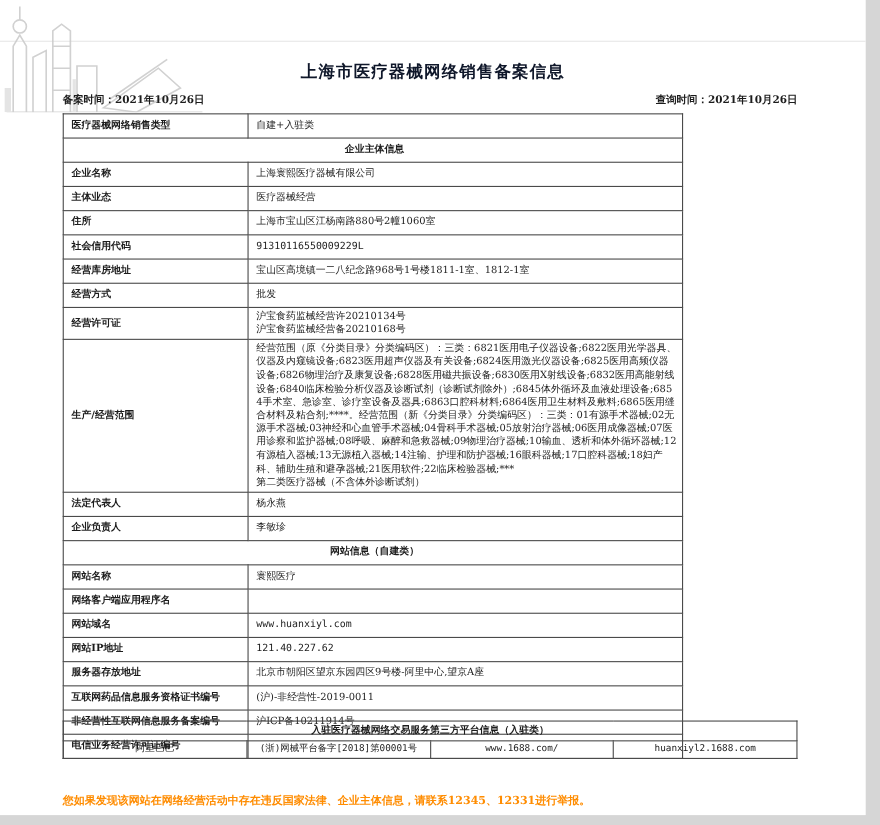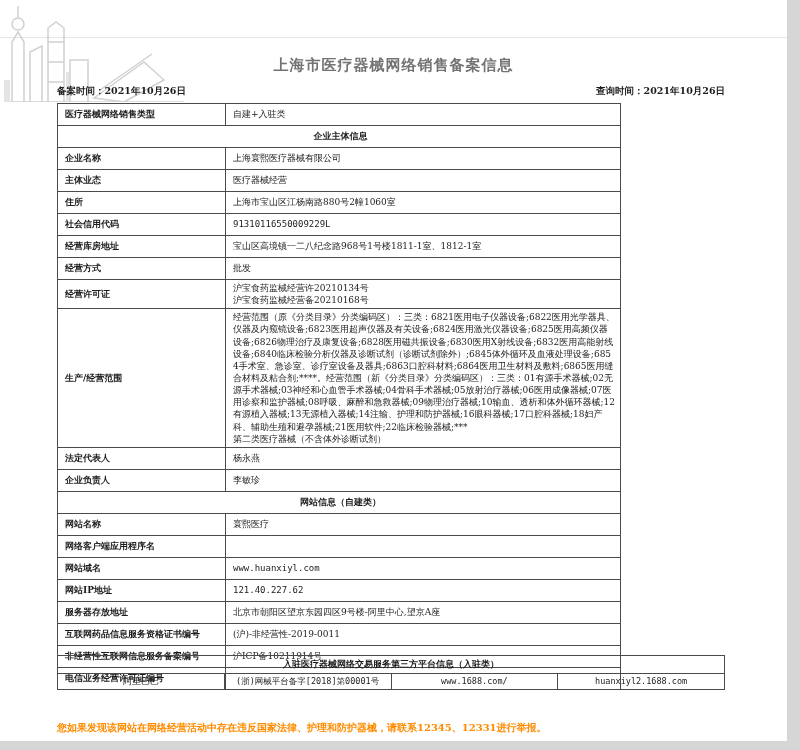--- a/index.html
+++ b/index.html
@@ -81,21 +81,21 @@
       <path d="M90 96 L140 60 L160 78 L120 100 Z"></path>
       <path d="M96 88 L148 52"></path>
       <path d="M2 100 L180 100"></path>
     </g>
     <g fill="#e0e0e0">
       <rect x="0" y="78" width="6" height="22"></rect>
       <rect x="62" y="70" width="3" height="30"></rect>
     </g>
   </svg>
 
-  <div class="doc-title" style="color:#737373">上海市医疗器械网络销售备案信息</div>
+  <div class="doc-title" style="color:#0f172a">上海市医疗器械网络销售备案信息</div>
 
   <div class="times">
     <span>备案时间：2021年10月26日</span>
     <span>查询时间：2021年10月26日</span>
   </div>
 
   <table class="main-table">
     <tbody>
         <tr class="h22">
       <td class="lbl">医疗器械网络销售类型</td>
@@ -191,15 +191,15 @@
     </tr>
     <tr class="data">
       <td>阿里巴巴</td>
       <td>(浙)网械平台备字[2018]第00001号</td>
       <td>www.1688.com/</td>
       <td>huanxiyl2.1688.com</td>
     </tr>
   </tbody>
     </table>
 
-  <div class="warning" style="color:#ff8c00">您如果发现该网站在网络经营活动中存在违反国家法律、护理和防护器械，请联系12345、12331进行举报。</div>
+  <div class="warning" style="color:#ff8c00">您如果发现该网站在网络经营活动中存在违反国家法律、企业主体信息，请联系12345、12331进行举报。</div>
 
 </div>
 
 </body></html>

